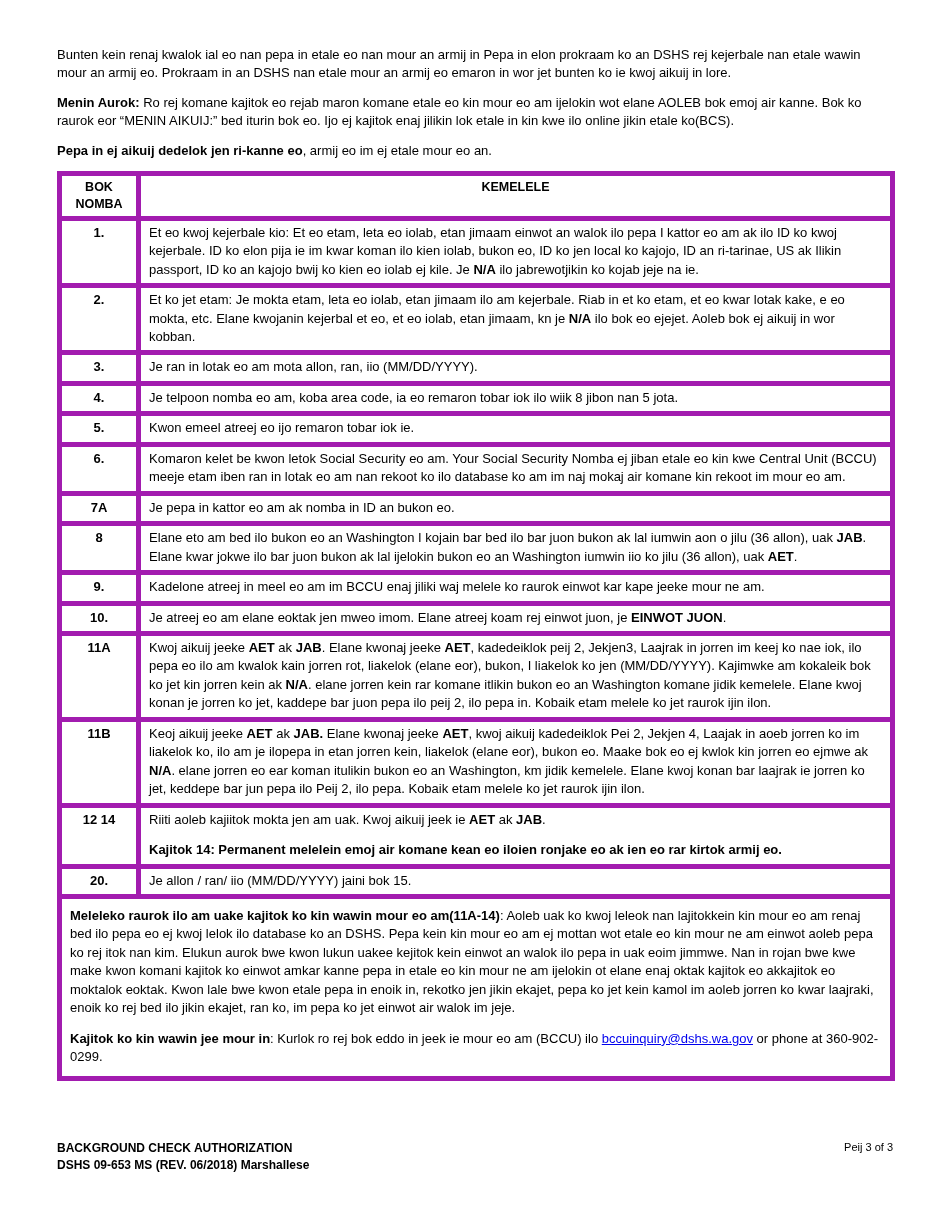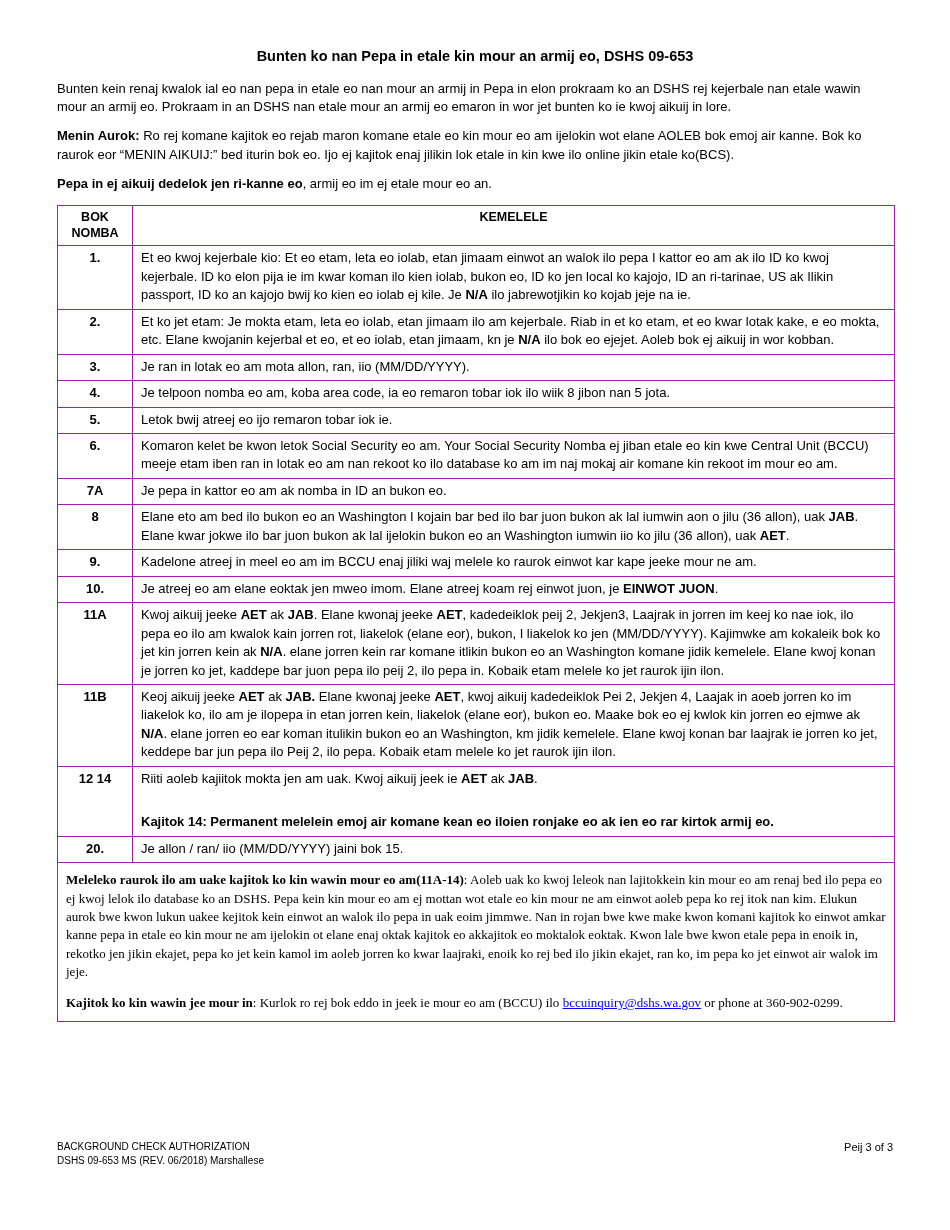--- a/index.html
+++ b/index.html
@@ -32,21 +32,21 @@
   }
   .para-block { margin: 0 0 11px 0; }
   .b { font-weight: bold; text-align: right; }
   table.main-table {
     border-collapse: collapse;
     width: 838px;
     margin-top: 9px;
   }
   table.main-table th,
   table.main-table td {
-    border: 1px solid #a21caf;
+    border: 5px solid #a21caf;
     vertical-align: top;
   }
   th.h-num, th.h-desc {
     font-weight: bold;
     text-align: center;
     font-size: 12.5px;
     line-height: 1.3;
     padding: 3px 4px 4px 4px;
   }
   th.h-num { width: 66px; }
@@ -55,54 +55,52 @@
     text-align: center;
     padding: 3px 2px;
     font-size: 13px;
     white-space: nowrap;
   }
   td.desc {
     padding: 3px 8px 4px 8px;
   }
   td.bottom-cell {
     padding: 8px 8px 9px 8px;
-    font-family: Liberation Serif, serif;
   }
   .para { margin: 0; }
-  .para-gap { margin-top: 25px; }
+  .para-gap { margin-top: 12px; }
   .block-gap { margin-top: 12px; }
   a.email-link {
     color: #0000EE;
     text-decoration: underline;
     cursor: pointer;
   }
   .footer {
     position: absolute;
     top: 1140px;
     left: 57px;
     right: 57px;
     display: flex;
     justify-content: space-between;
     align-items: flex-start;
   }
   .footer-left {
-    font-weight: normal;
-    font-size: 10px;
+    font-weight: bold;
+    font-size: 12px;
     line-height: 1.4;
   }
   .footer-right {
     font-size: 11px;
   }
 </style>
 </head>
 <body>
 
 <div class="page">
 
-  <div class="doc-title">Bunten ko nan Pepa in etale kin mour an armij eo, DSHS 09-653</div>
 
   <p class="para-block">Bunten kein renaj kwalok ial eo nan pepa in etale eo nan mour an armij in  Pepa in elon prokraam ko an DSHS rej kejerbale nan etale wawin mour an armij eo.  Prokraam in an DSHS nan etale mour an armij eo emaron in wor jet bunten ko ie kwoj aikuij in lore.</p>
 
   <p class="para-block"><span class="b">Menin Aurok:</span><span>  Ro rej komane kajitok eo rejab maron komane etale eo kin mour eo am ijelokin wot elane AOLEB bok emoj air kanne.  Bok ko raurok eor “MENIN AIKUIJ:” bed iturin bok eo.  Ijo ej kajitok enaj jilikin lok etale in kin kwe ilo online jikin etale ko(BCS).</span></p>
 
   <p class="para-block"><span class="b">Pepa in ej aikuij dedelok jen ri-kanne eo</span><span>, armij eo im ej etale mour eo an.</span></p>
 
   <table class="main-table">
     <thead>
       <tr>
@@ -132,21 +130,21 @@
         </tr>
         <tr>
           <td class="num">4.</td>
           <td class="desc">
             <div class="para"><span>Je telpoon nomba eo am, koba area code, ia eo remaron tobar iok ilo wiik 8 jibon nan 5 jota.</span></div>
           </td>
         </tr>
         <tr>
           <td class="num">5.</td>
           <td class="desc">
-            <div class="para"><span>Letok bwij atreej eo ijo remaron tobar iok ie.</span></div>
+            <div class="para"><span>Kwon emeel atreej eo ijo remaron tobar iok ie.</span></div>
           </td>
         </tr>
         <tr>
           <td class="num">6.</td>
           <td class="desc">
             <div class="para"><span>Komaron kelet be kwon letok Social Security eo am.  Your Social Security Nomba ej jiban etale eo kin kwe Central Unit (BCCU) meeje etam iben ran in lotak eo am nan rekoot ko ilo database ko am im naj mokaj air komane kin  rekoot im mour eo am.</span></div>
           </td>
         </tr>
         <tr>
           <td class="num">7A</td>

